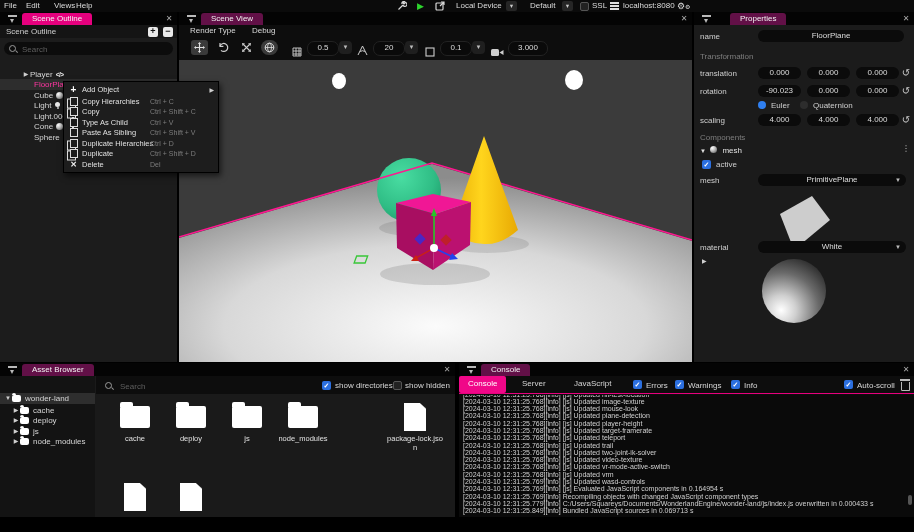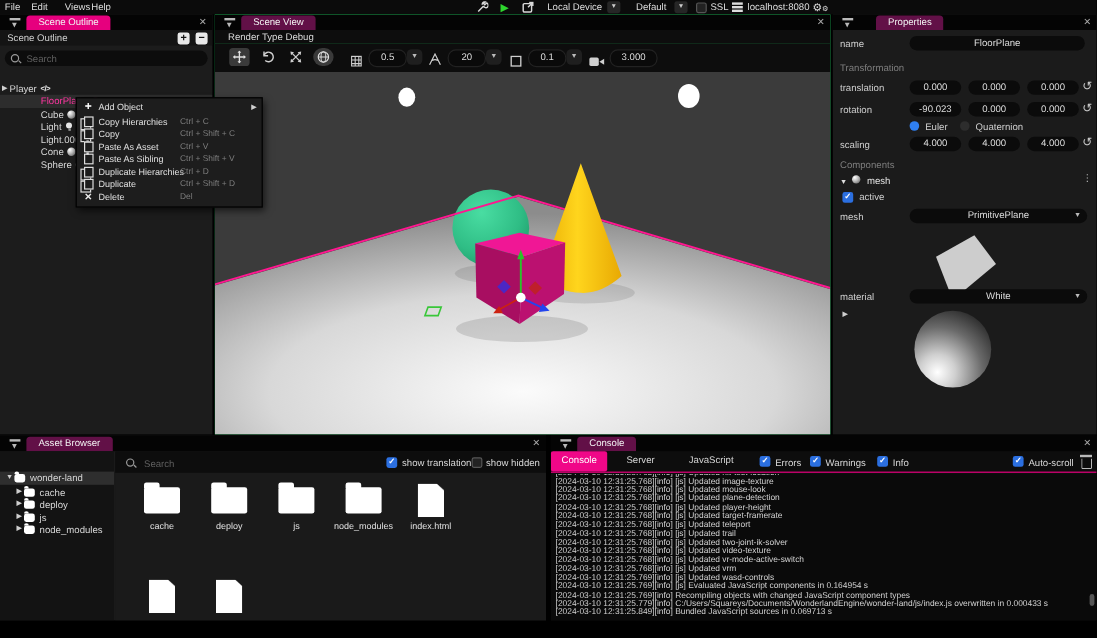--- a/index.html
+++ b/index.html
@@ -144,21 +144,21 @@
     <div class="so-subhead">
       <span style="margin-left:6px">Scene Outline</span>
       <div class="sq-btn" style="left:148px">+</div>
       <div class="sq-btn" style="left:163px">−</div>
     </div>
     <div class="searchrow" style="left:4px;top:30px;width:169px">
       <div class="icon-search"></div>
       <input class="search-input" placeholder="Search" style="">
     </div>
     <div class="tree">
-      <div class="trow" style="top:12.5px;">
+      <div class="trow" style="top:12.5px;padding-left:22px">
         <span class="arr">▶</span>
         <span>Player</span>
         <span class="codeicon">&lt;/&gt;</span>
       </div>
       <div class="trow sel" style="top:23px;padding-left:34px">
         <span>FloorPlane</span>
         <span class="ball pinkball"></span>
       </div>
       <div class="trow" style="top:33.5px;padding-left:34px">
         <span>Cube</span>
@@ -184,21 +184,21 @@
   </div>
 
   <div class="panel" style="left:179px;top:12px;width:513px;height:350px;background:#22c55e">
     <div class="tabbar">
       <div class="filter-icon" style="left:8px"></div>
       <div class="tab purple" style="left:22px">Scene View</div>
       <div class="close-x" style="right:2px">✕</div>
     </div>
     <div class="sv-menurow">
       <span style="margin-left:11px">Render Type</span>
-      <span style="">Debug</span>
+      <span style="margin-left:14px">Debug</span>
     </div>
     <div class="sv-toolbar">
       <div class="tbtn active" style="left:12px">
         <svg width="11" height="11" viewBox="0 0 11 11">
             <path d="M5.5,1 v9 M1,5.5 h9" stroke="#e0e0e0" stroke-width="1.1"></path>
             <path d="M5.5,0 l1.6,2 h-3.2 z M5.5,11 l1.6,-2 h-3.2 z M0,5.5 l2,-1.6 v3.2 z M11,5.5 l-2,-1.6 v3.2 z" fill="#e0e0e0"></path>
           </svg>
       </div>
       <div class="tbtn" style="left:36px">
         <svg width="11" height="11" viewBox="0 0 11 11">
@@ -314,21 +314,21 @@
       <span class="cm-ic">
           <span class="icon-pages"></span>
         </span>
       <span>Copy</span>
       <span class="cm-short">Ctrl + Shift + C</span>
     </div>
     <div class="cm-row" style="top:35px">
       <span class="cm-ic">
           <span class="icon-paste"></span>
         </span>
-      <span>Paste As Asset</span>
+      <span>Type As Child</span>
       <span class="cm-short">Ctrl + V</span>
     </div>
     <div class="cm-row" style="top:45.5px">
       <span class="cm-ic">
           <span class="icon-paste"></span>
         </span>
       <span>Paste As Sibling</span>
       <span class="cm-short">Ctrl + Shift + V</span>
     </div>
     <div class="cm-row" style="top:56px">
@@ -455,21 +455,21 @@
         <span class="arr">▶</span>
         <span class="folder small" style="margin-right:4px"></span>
         <span>node_modules</span>
       </div>
     </div>
     <div class="ab-main">
       <div class="ab-searchbar">
         <div class="icon-search" style="left:9px;top:6px"></div>
         <input class="search-input" style="left: 22px; width: 180px; height: 18px;" placeholder="Search">
         <div class="chk" style="left:226px;top:4.5px">✓</div>
-        <div class="ab-chk-label" style="left:239px">show translation</div>
+        <div class="ab-chk-label" style="left:239px">show directories</div>
         <div class="chk off" style="left:297px;top:5px"></div>
         <div class="ab-chk-label" style="left:309px">show hidden</div>
       </div>
       <div class="ab-item" style="left:11px;top:30px">
         <div class="ic">
             <div class="folder"></div>
           </div>
         <div class="lbl">cache</div>
       </div>
       <div class="ab-item" style="left:67px;top:30px">
@@ -483,25 +483,25 @@
             <div class="folder"></div>
           </div>
         <div class="lbl">js</div>
       </div>
       <div class="ab-item" style="left:179px;top:30px">
         <div class="ic">
             <div class="folder"></div>
           </div>
         <div class="lbl">node_modules</div>
       </div>
-      <div class="ab-item" style="left:235px;top:27px">
+      <div class="ab-item" style="left:291px;top:27px">
         <div class="ic">
             <div class="file"></div>
           </div>
-        <div class="lbl" style="margin-top:4px">index.html</div>
+        <div class="lbl" style="margin-top:4px">package-lock.json</div>
       </div>
       <div class="ab-item" style="left:11px;top:107px">
         <div class="ic">
             <div class="file"></div>
           </div>
       </div>
       <div class="ab-item" style="left:67px;top:107px">
         <div class="ic">
             <div class="file"></div>
           </div>

